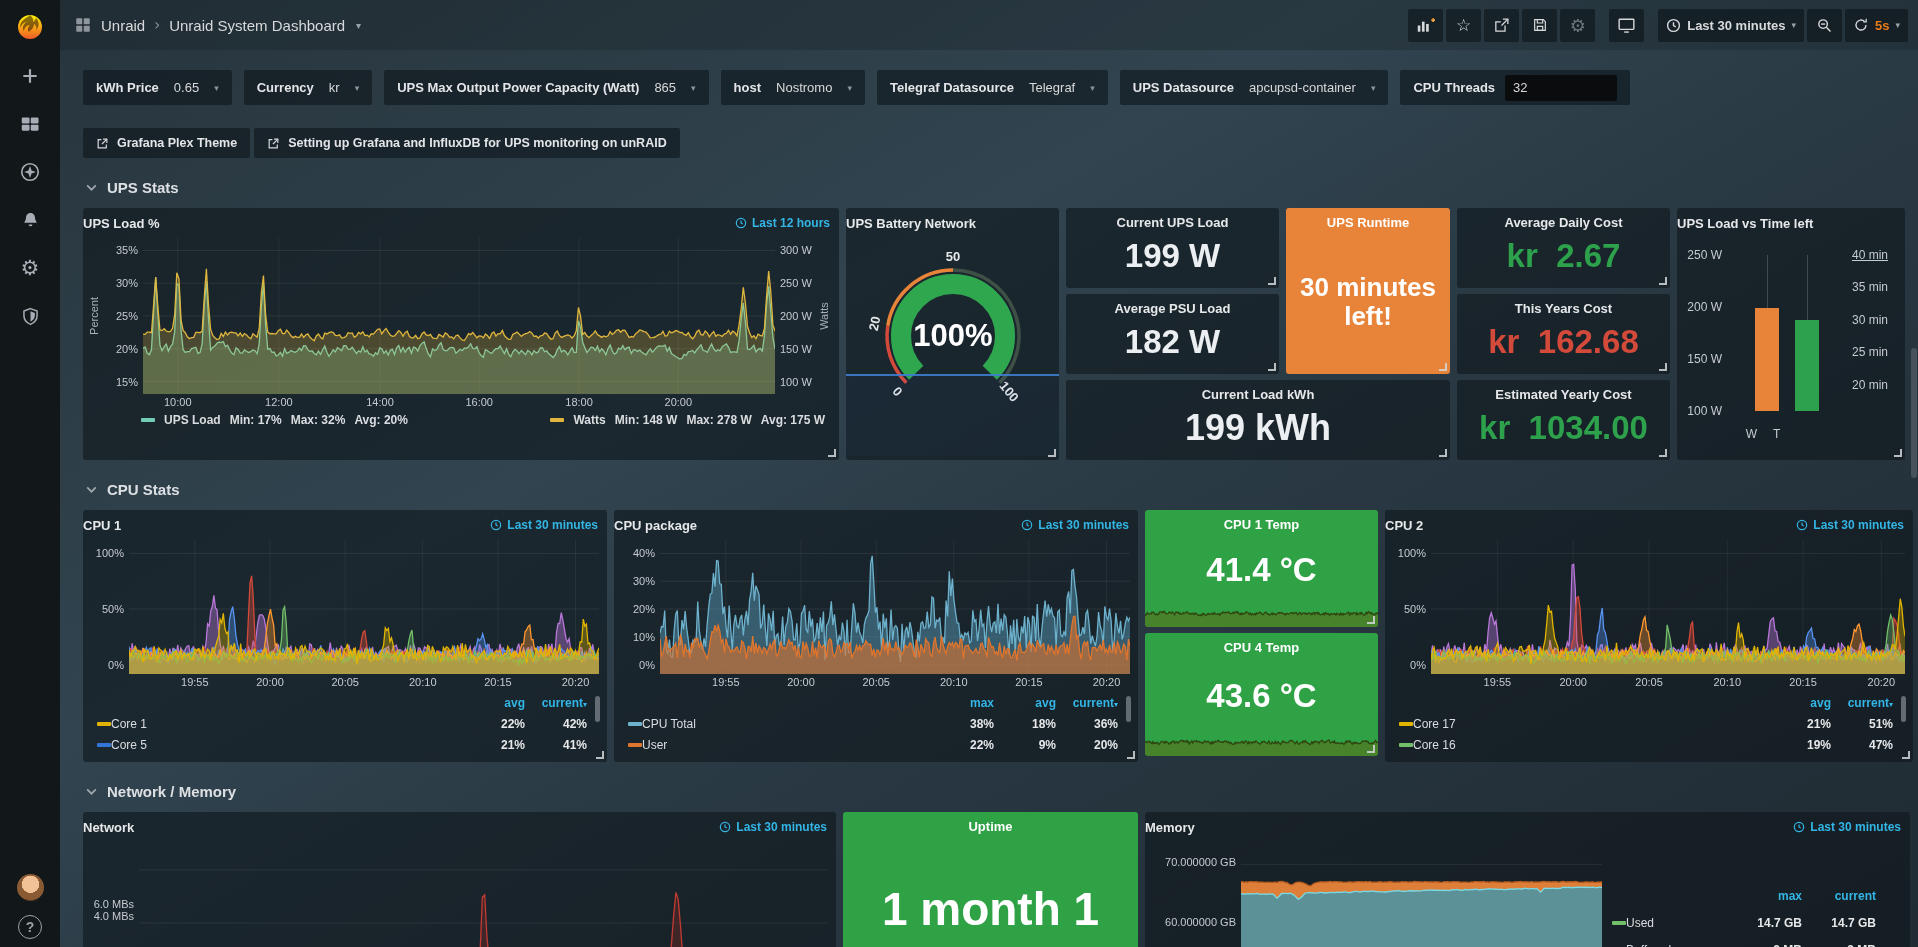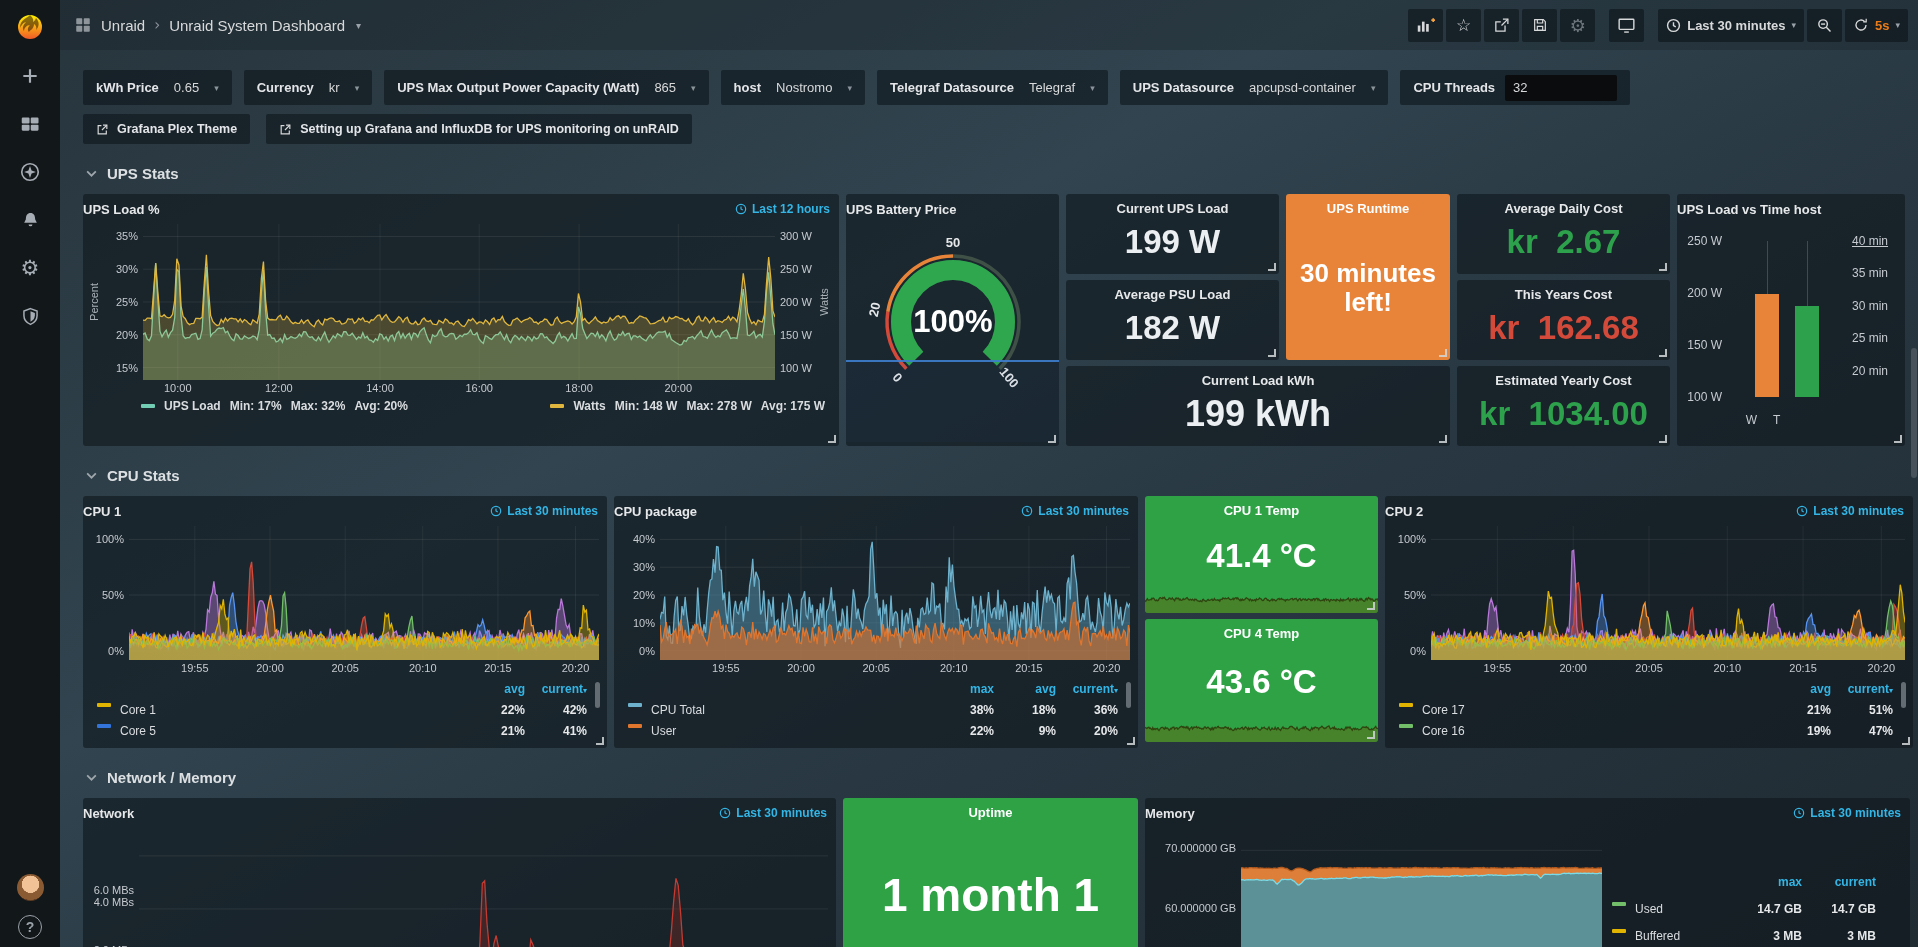--- a/index.html
+++ b/index.html
@@ -34,21 +34,21 @@
   
   .submenu{padding:20px 0 0 23px}
   .vars{display:flex;gap:12px;align-items:center}
   .varbox{height:35px;background:rgba(10,17,21,0.55);border-radius:2px;display:flex;align-items:center;
     padding:0 13px;gap:15px;cursor:pointer}
   .varbox .vlabel{font-size:13px;font-weight:700;color:#e3e5e8;white-space:nowrap}
   .varbox .vval{font-size:13px;color:#d8d9da;white-space:nowrap}
   .varbox .caret{color:#8a939a;font-size:9px}
   .threads-input{width:112px;height:26px;background:#0a0c0e;border:none;border-radius:2px;color:#d8d9da;
     font-size:13px;padding:0 8px;font-family:inherit}
-  .links{margin-top:9px;display:flex;gap:16px}
+  .links{margin-top:23px;display:flex;gap:4px}
   .linkbox{height:30px;background:rgba(10,17,21,0.55);border-radius:2px;display:flex;align-items:center;
     gap:8px;padding:0 13px;font-size:12.5px;font-weight:700;color:#e3e5e8;cursor:pointer}
   
   .dash{padding-left:23px}
   .sec{display:flex;align-items:center;gap:9px;margin:21px 0 12px 2px;cursor:pointer}
   .sec .stxt{font-size:15px;font-weight:700;color:#dde0e3}
   .row{display:flex;gap:7px}
   .panel{background:rgba(14,22,27,0.62);border-radius:3px;position:relative;overflow:hidden}
   .panel::after{content:"";position:absolute;right:3px;bottom:3px;width:6px;height:6px;
     border-right:2px solid #d4d7da;border-bottom:2px solid #d4d7da;opacity:.85}
@@ -68,21 +68,21 @@
   .plotarea{flex:1;position:relative}
   .plotarea svg{position:absolute;inset:0;width:100%;height:100%}
   .xrow{height:16px;position:relative;font-size:11px;color:#c6cbd0}
   .xrow span{position:absolute;top:2px;transform:translateX(-50%)}
   .legend1{height:26px;display:flex;justify-content:space-between;align-items:center;
     padding:0 14px 7px 58px;font-size:12px;font-weight:600;color:#dadde0}
   .litem{display:flex;align-items:center;gap:9px;cursor:pointer}
   .swatch{width:14px;height:4px;border-radius:1px;display:inline-block}
   .ltab{height:66px;padding:2px 20px 4px 14px;font-size:12px;position:relative}
   .lt-row{display:flex;align-items:center;height:21px}
-  .lt-name{display:flex;gap:9px;flex:1;cursor:pointer;color:#dadde0}
+  .lt-name{display:flex;align-items:center;flex:1;cursor:pointer;color:#dadde0}
   .lt-v{width:62px;text-align:right;font-weight:700;color:#e6e8ea}
   .lt-h{width:62px;text-align:right;font-weight:700;color:#33b5e5}
   .lt-scroll{position:absolute;right:7px;top:6px;width:5px;height:26px;background:#636b73;border-radius:3px;cursor:pointer}
   
   .stat{display:flex;flex-direction:column;align-items:center;padding-top:7px}
   .sval{flex:1;display:flex;align-items:center;justify-content:center;font-weight:700;
     font-size:33px;color:#eceff1;white-space:pre;padding-bottom:6px}
   .statgrid{display:grid;grid-template-columns:213px 164px 213px;grid-template-rows:80px 80px 80px;
     gap:6px 7px;grid-template-areas:"a1 b c1" "a2 b c2" "a3 a3 c3"}
   .gauge-wrap{flex:1;position:relative}
@@ -380,21 +380,21 @@
               <span>Watts</span>
               <span>Min: 148 W</span>
               <span>Max: 278 W</span>
               <span>Avg: 175 W</span>
             </span>
           </div>
         </section>
 
         <section class="panel" style="width:213px;height:252px">
           <div class="phead">
-              <span class="ptitle">UPS Battery Price</span>
+              <span class="ptitle">UPS Battery Network</span>
             </div>
           <div class="gauge-wrap" style="height:222px">
             <svg width="200" height="170" viewBox="0 0 200 170">
                 <path d="M63.23044737829952 128.76955262170048 A52 52 0 1 1 136.76955262170048 128.76955262170048" fill="none" stroke="#22333c" stroke-width="20"></path>
                 <path d="M63.23044737829952 128.76955262170048 A52 52 0 1 1 136.7759695592129 128.7631345641234" fill="none" stroke="#2fa74e" stroke-width="20"></path>
                 <path d="M53.330952441687856 138.66904755831212 A66 66 0 0 1 34.81256952072091 81.67532530734475" fill="none" stroke="#d44a3a" stroke-width="3.5"></path>
                 <path d="M34.81256952072091 81.67532530734475 A66 66 0 0 1 100 26" fill="none" stroke="#e8843a" stroke-width="3.5"></path>
                 <path d="M100 26 A66 66 0 0 1 146.66904755831214 138.66904755831212" fill="none" stroke="#3f5147" stroke-width="3.5"></path>
                 <text x="44.138564286262735" y="151.86143571373725" fill="#e6e8ea" font-size="13" font-weight="600" text-anchor="middle" transform="rotate(48 44.138564286262735 147.86143571373725)">0</text>
                 <text x="21.972621092984127" y="83.64167726182175" fill="#e6e8ea" font-size="13" font-weight="600" text-anchor="middle" transform="rotate(-78 21.972621092984127 79.64167726182175)">20</text>
@@ -433,21 +433,21 @@
             <div class="sval" style="font-size:36px">199 kWh</div>
           </section>
           <section class="panel stat" style="grid-area:c3">
             <span class="ptitle">Estimated Yearly Cost</span>
             <div class="sval" style="color: rgb(45, 161, 76);">kr  1034.00</div>
           </section>
         </div>
 
         <section class="panel" style="width:228px;height:252px">
           <div class="phead">
-              <span class="ptitle">UPS Load vs Time host</span>
+              <span class="ptitle">UPS Load vs Time left</span>
             </div>
           <div class="barbody">
             <div class="ycol" style="font-size:12px">
                 <span style="top: 8%;">250 W</span>
                 <span style="top: 36%;">200 W</span>
                 <span style="top: 64%;">150 W</span>
                 <span style="top: 92%;">100 W</span>
               </div>
             <div class="barplot">
                 <div style="position: absolute; left: 33%; top: 8%; bottom: 8%; width: 1px; background: rgba(255, 255, 255, 0.18);"></div>

